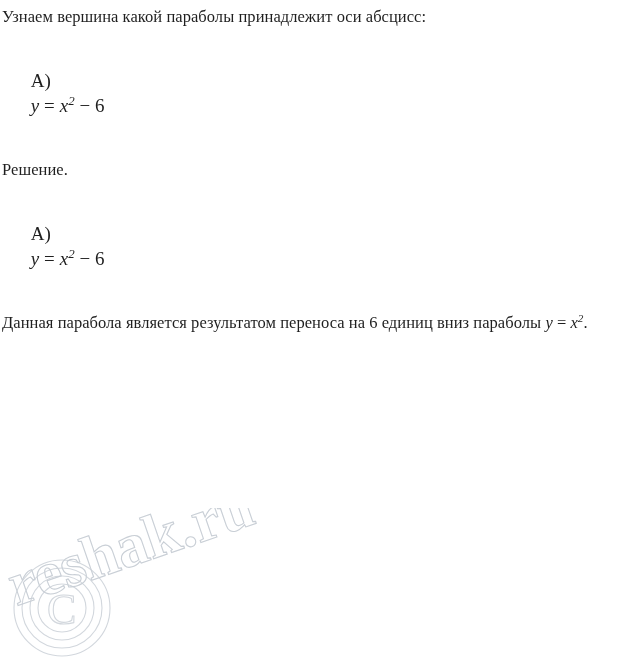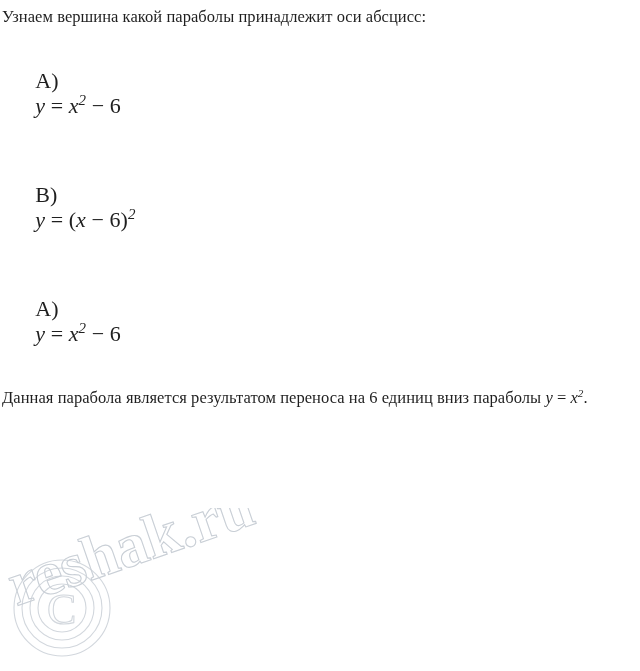--- a/index.html
+++ b/index.html
@@ -43,21 +43,21 @@
 
   
   .blk {
     margin: 0 0 14px 0;
   }
   .blk.para {
     margin-bottom: 13px;
   }
 
   .formula {
-    font-size: 22px;
+    font-size: 19px;
     line-height: 25px;
   }
 
   
   .var {
     font-family: "Liberation Serif", "DejaVu Serif", serif;
     font-style: italic;
   }
   sup.exp {
     font-size: 0.68em;
@@ -113,26 +113,23 @@
   <div class="content">
 
     <div class="line blk">Узнаем вершина какой параболы принадлежит оси абсцисс:</div>
 
     <div class="line formula blk">
       <span>А)</span>
       <span><span class="var">y</span> <span class="op">=</span> <span class="var">x</span><sup class="exp">2</sup> <span class="op">−</span> 6</span>
     </div>
 
 
-    <div class="line formula blk">
-      <span>В)</span>
-      <span><span class="var">y</span> <span class="op">=</span> (<span class="var">x</span> <span class="op">−</span> 6)<sup class="exp">2</sup></span>
-    </div>
 
 
+    <div class="line blk">Решение.</div>
 
     <div class="line formula blk">
       <span>А)</span>
       <span><span class="var">y</span> <span class="op">=</span> <span class="var">x</span><sup class="exp">2</sup> <span class="op">−</span> 6</span>
     </div>
 
     <div class="line blk para"><span>Данная парабола является результатом переноса на 6 единиц вниз параболы</span> <span><span class="var">y</span> <span class="op">=</span> <span class="var">x</span><sup class="exp">2</sup></span><span>.</span></div>
 
   </div>
 

